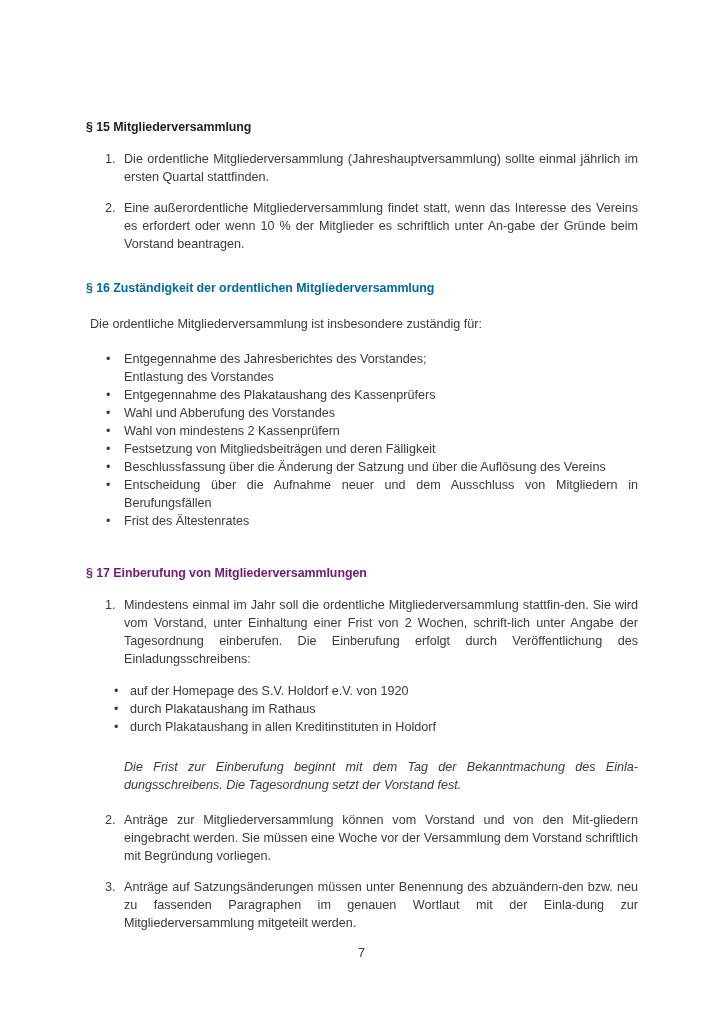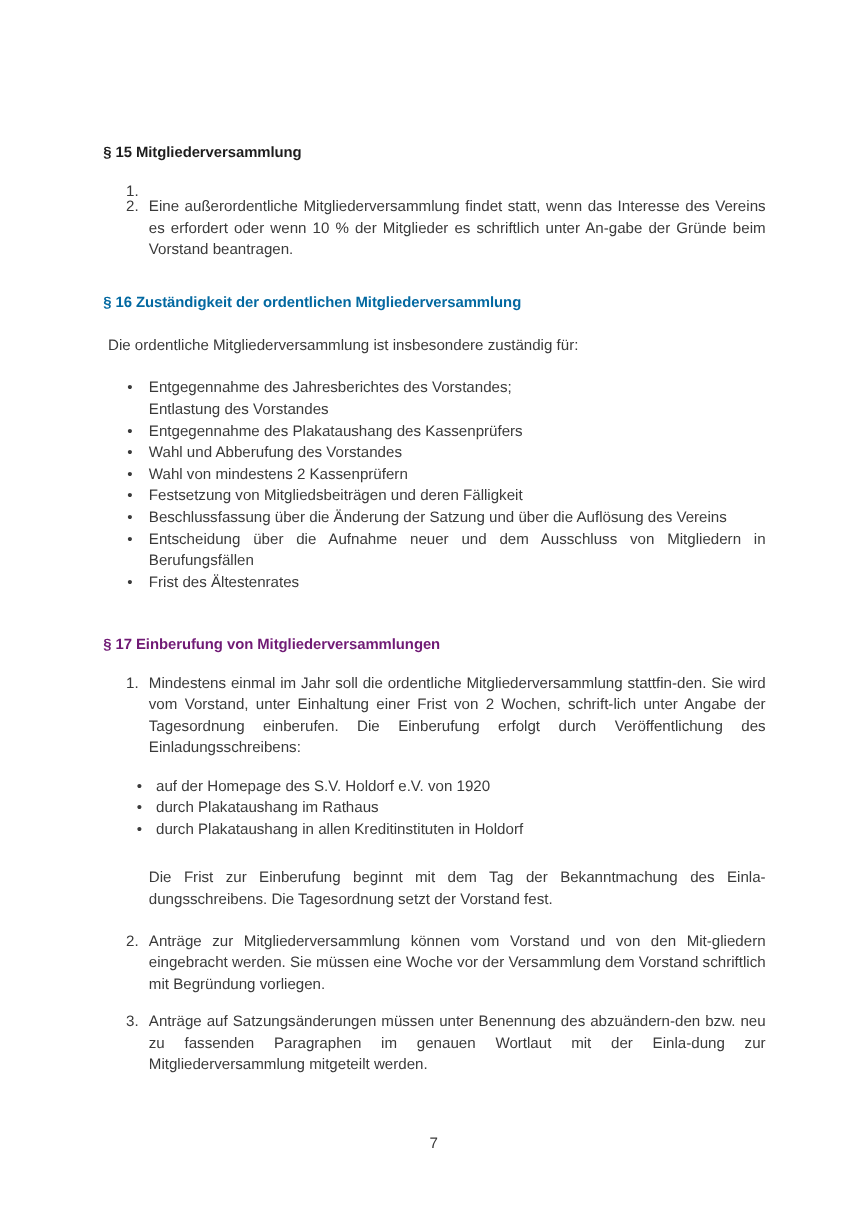--- a/index.html
+++ b/index.html
@@ -121,20 +121,21 @@
   }
 
   
   .indent-para {
     padding-left: 38px;
     font-size: 12.6px;
     line-height: 18px;
     text-align: justify;
     text-justify: inter-word;
     margin: 0;
+    font-style: italic;
   }
 
   
   .sp-after-heading { height: 14px; }
   .sp-block         { height: 26px; }
   .sp-list-gap      { height: 13px; }
 
   
   .page-number {
     position: absolute;
@@ -153,20 +154,21 @@
 <div class="page" style="background: rgb(255, 255, 255);">
   <div class="content">
 
     <h2 class="section-heading" style="color: rgb(29, 29, 29);">§ 15 Mitgliederversammlung</h2>
 
     <div class="sp-after-heading"></div>
 
     <ol class="num-list">
       <li class="num-item">
         <span class="marker">1.</span>
+        <span>Die ordentliche Mitgliederversammlung (Jahreshauptversammlung) sollte einmal jährlich im ersten Quartal stattfinden.</span>
       </li>
       <li style="height:13px"></li>
       <li class="num-item">
         <span class="marker">2.</span>
         <span>Eine außerordentliche Mitgliederversammlung findet statt, wenn das Interesse des Vereins es erfordert oder wenn 10 % der Mitglieder es schriftlich unter An-gabe der Gründe beim Vorstand beantragen.</span>
       </li>
     </ol>
 
     <div class="sp-block"></div>
 

